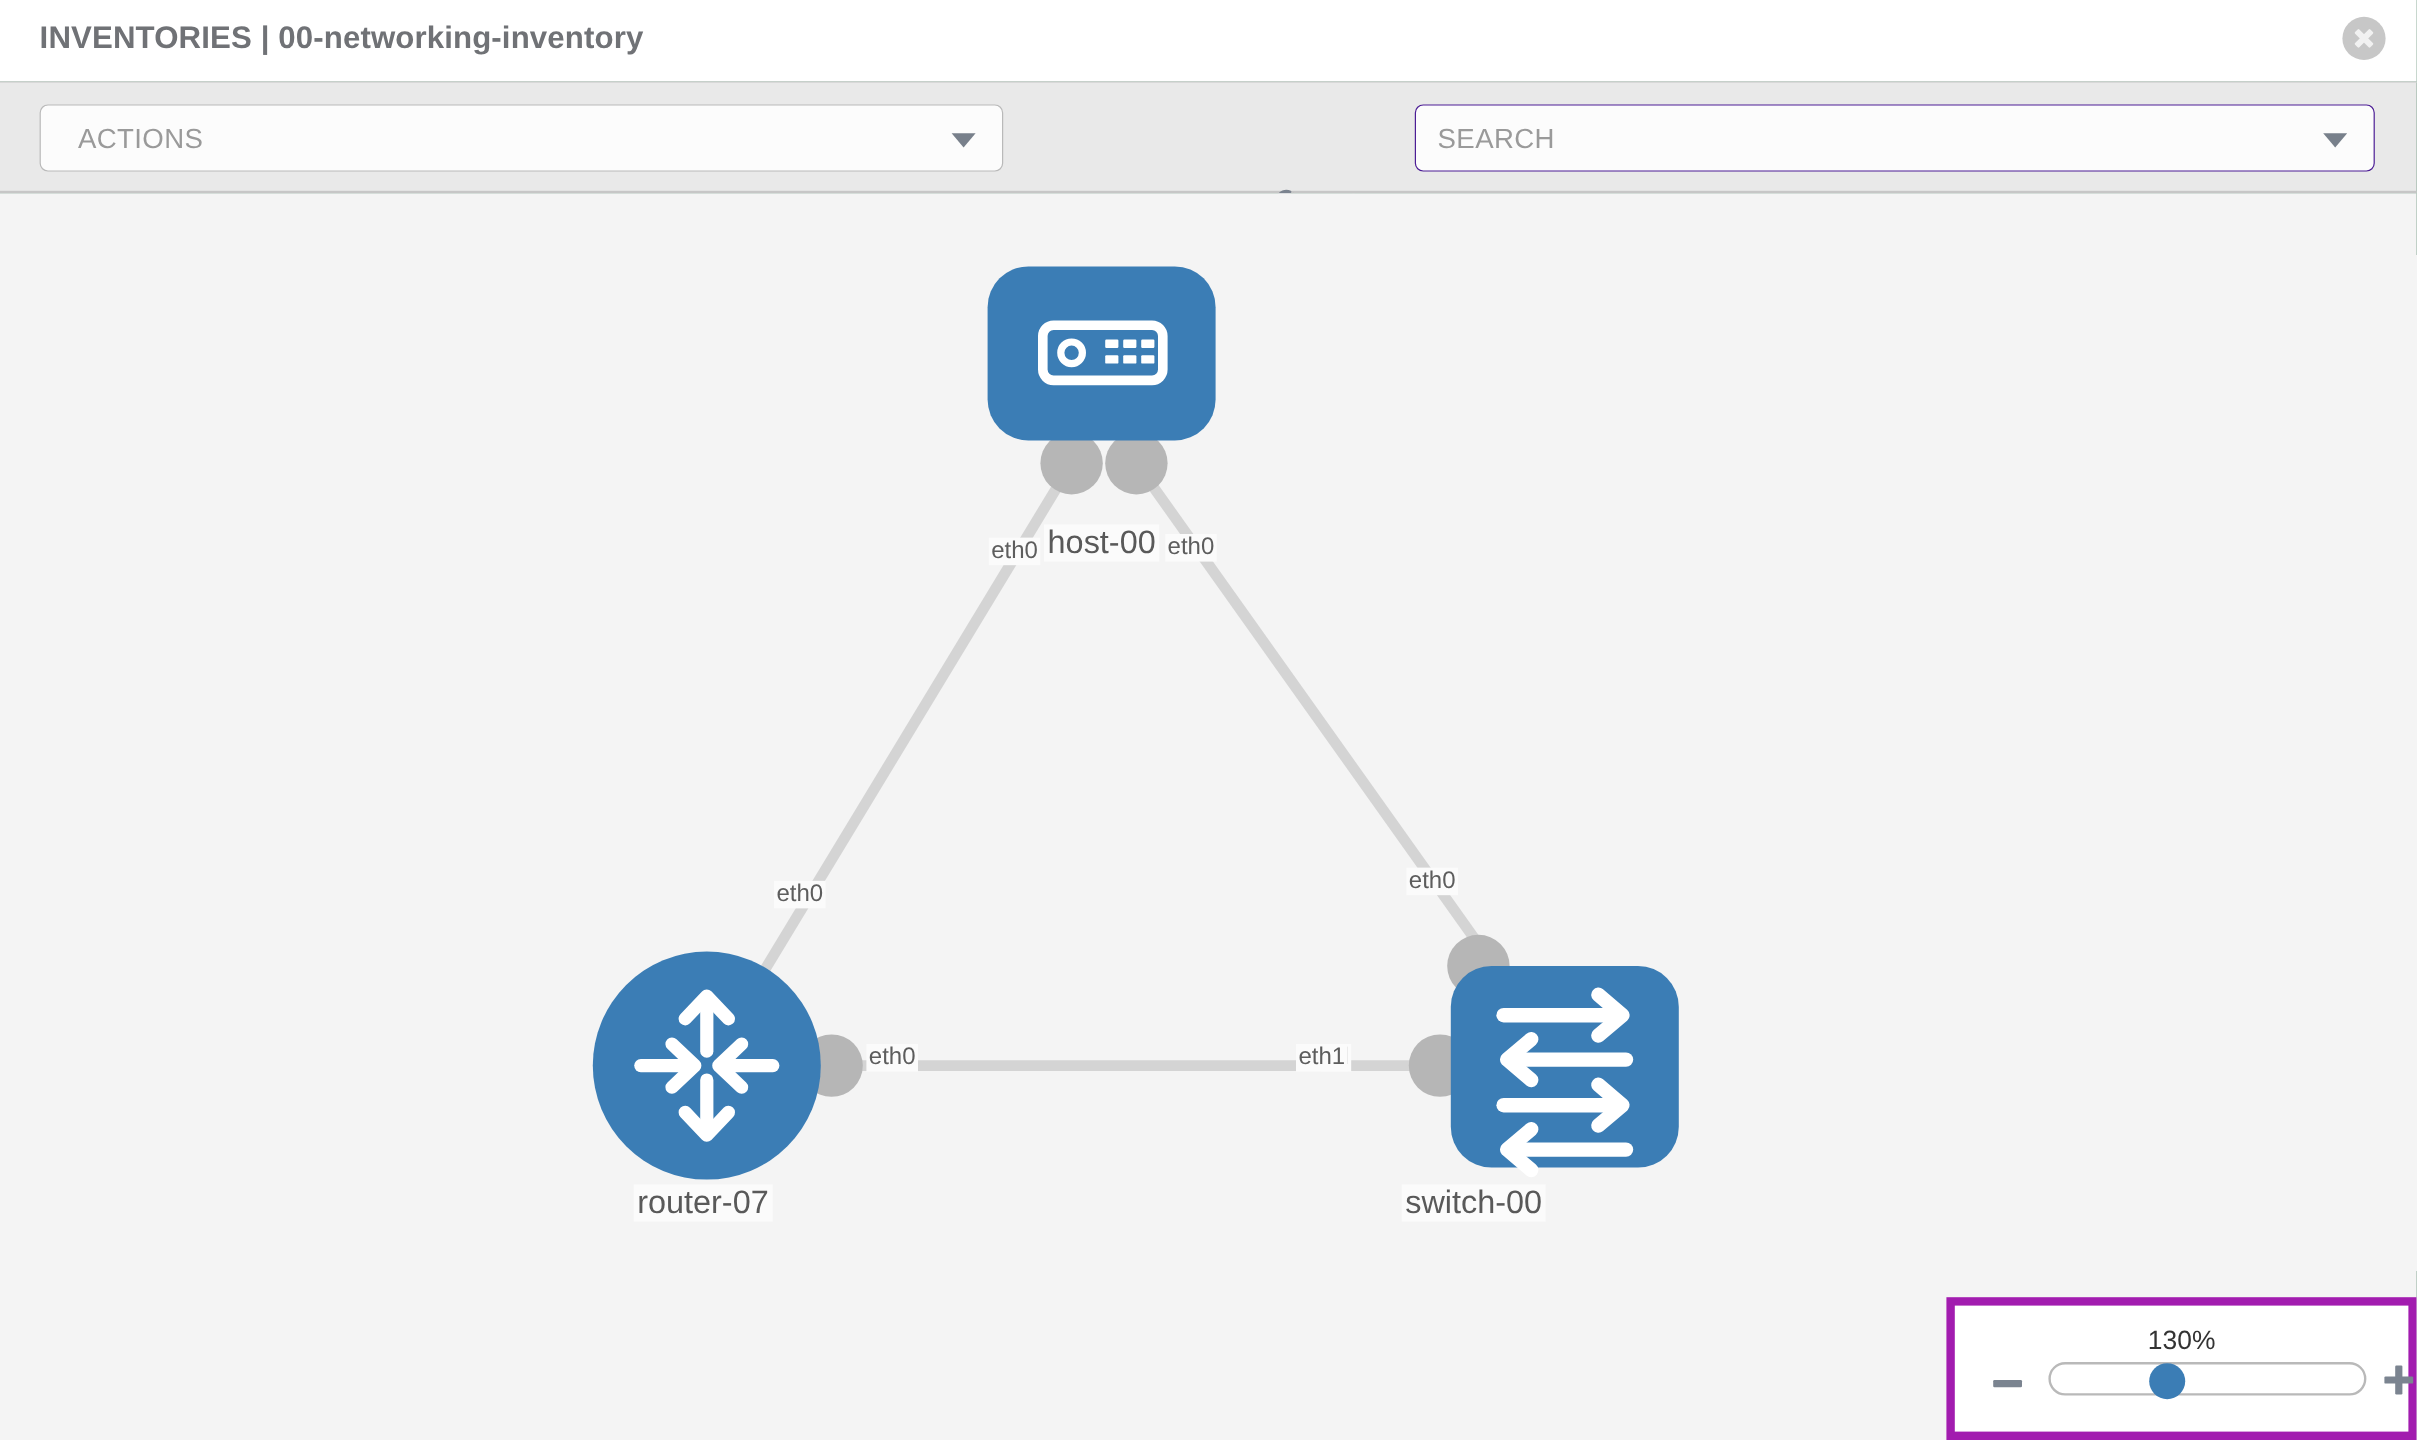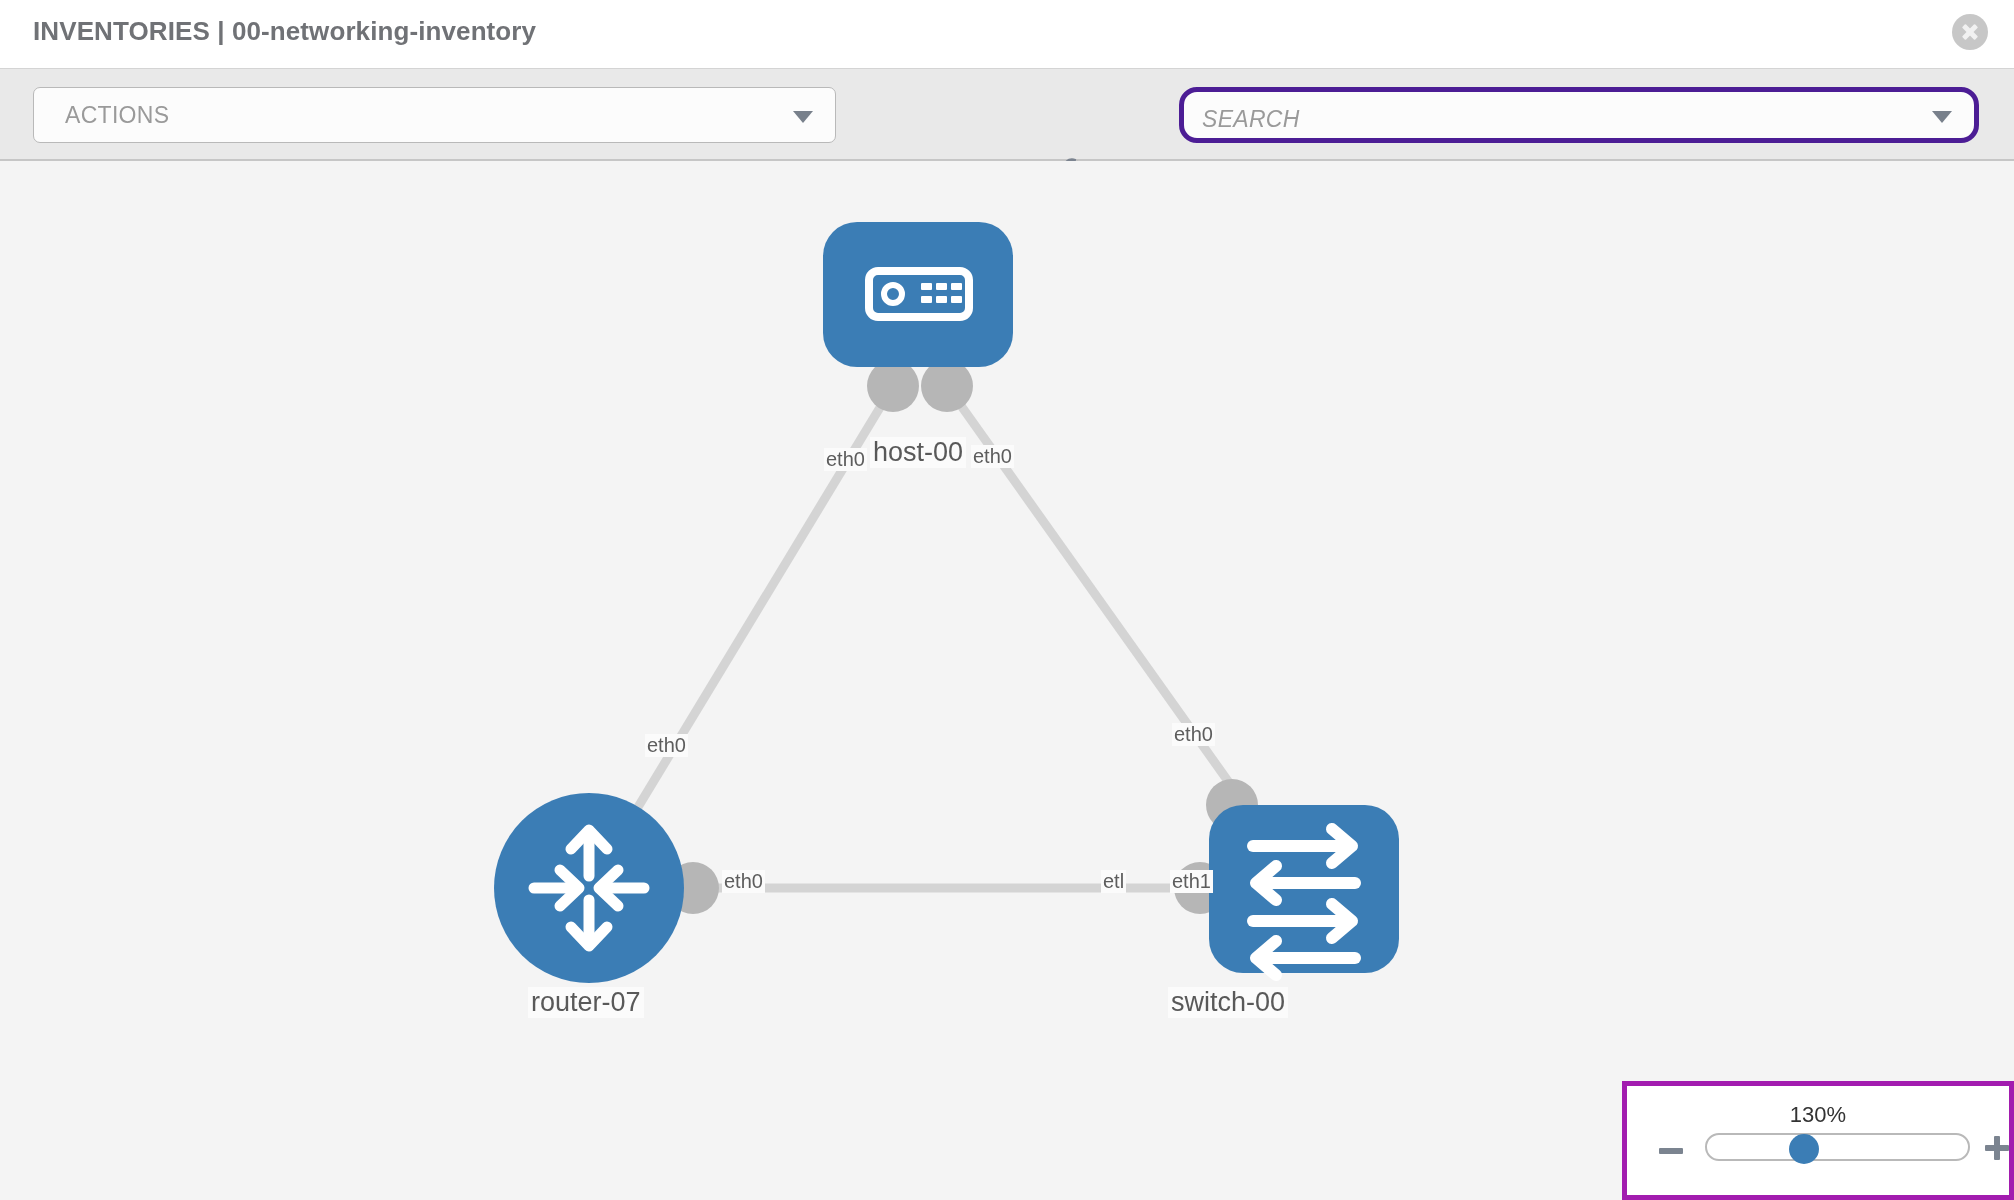--- a/index.html
+++ b/index.html
@@ -63,23 +63,22 @@
   }
 
   .tool-icon { position: absolute; top: 88px; cursor: pointer; }
   .wrench-icon { left: 1047px; }
   .key-icon { left: 1115px; }
 
   .search-select {
     position: absolute; left: 1179px; top: 18px;
     width: 800px; height: 56px;
     background: #fcfcfc;
-    border: 5px solid #4c1d95; border-radius: 18px;
+    border: 1px solid #4c1d95; border-radius: 7px;
     cursor: text;
-    font-style: italic;
   }
   .search-label {
     position: absolute; left: 18px; top: 14px;
     font-size: 23px; color: #9a9a9a; letter-spacing: .3px;
   }
 
   
   .canvas {
     position: absolute; left: 0; top: 161px;
     width: 2014px; height: 1039px;
@@ -101,21 +100,21 @@
     background: #fbfbfb;
     padding: 0 2px;
     white-space: nowrap;
   }
 
   
   .zoom-widget {
     position: absolute; left: 1622px; top: 1081px;
     width: 392px; height: 119px;
     background: #ffffff;
-    border: 5px solid #a21caf;
+    border: 7px solid #a21caf;
   }
   .zoom-value {
     position: absolute; left: 0; right: 0; top: 16px;
     text-align: center; font-size: 22px; color: #333;
   }
   .zoom-minus {
     position: absolute; left: 32px; top: 62px;
     width: 24px; height: 6px; background: #7b8490; border-radius: 1px;
     cursor: pointer;
   }
@@ -245,21 +244,21 @@
         </g>
       </g>
     </svg>
 
     <div class="iface-label" style="left:824px;  top:287px;">eth0</div>
     <div class="iface-label" style="left:971px;  top:284px;">eth0</div>
     <div class="iface-label" style="left:645px;  top:573px;">eth0</div>
     <div class="iface-label" style="left:1172px; top:562px;">eth0</div>
     <div class="iface-label" style="left:722px;  top:709px;">eth0</div>
     <div class="iface-label" style="left:1101px; top:709px;">etl</div>
-    <div class="iface-label" style="left:1170px; top:709px;">eth1</div>
+    <div class="iface-label" style="left:1080px; top:709px;">eth1</div>
 
     <div class="node-label" style="left:870px;  top:276px;text-align:right;">host-00</div>
     <div class="node-label" style="left:528px;  top:826px;">router-07</div>
     <div class="node-label" style="left:1168px; top:826px;">switch-00</div>
 
     <div class="zoom-widget" style="left:1622px; top:920px;">
       <div class="zoom-value">130%</div>
       <div class="zoom-minus"></div>
       <div class="zoom-track"></div>
       <div class="zoom-thumb"></div>

